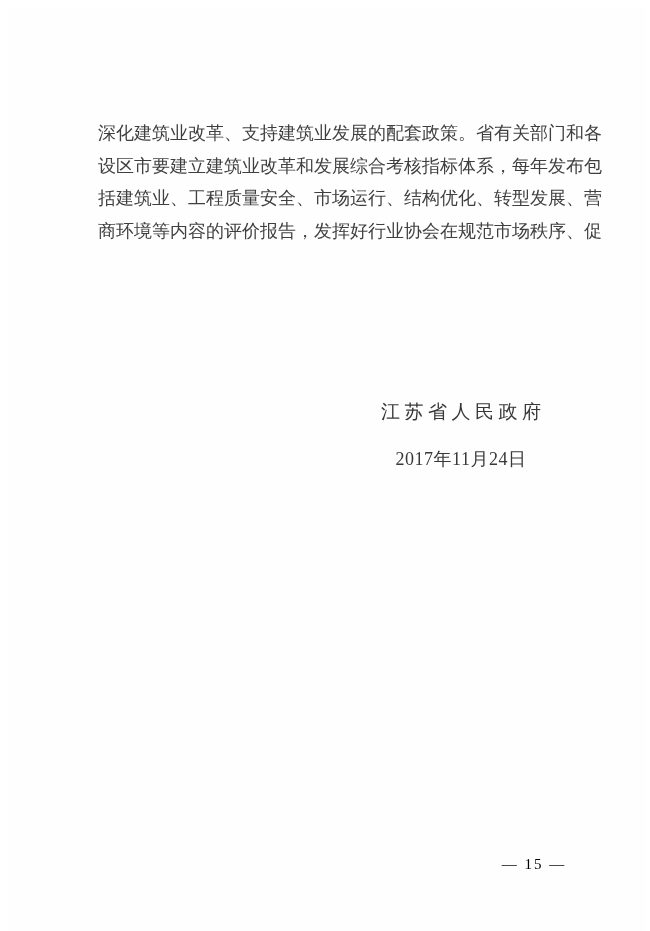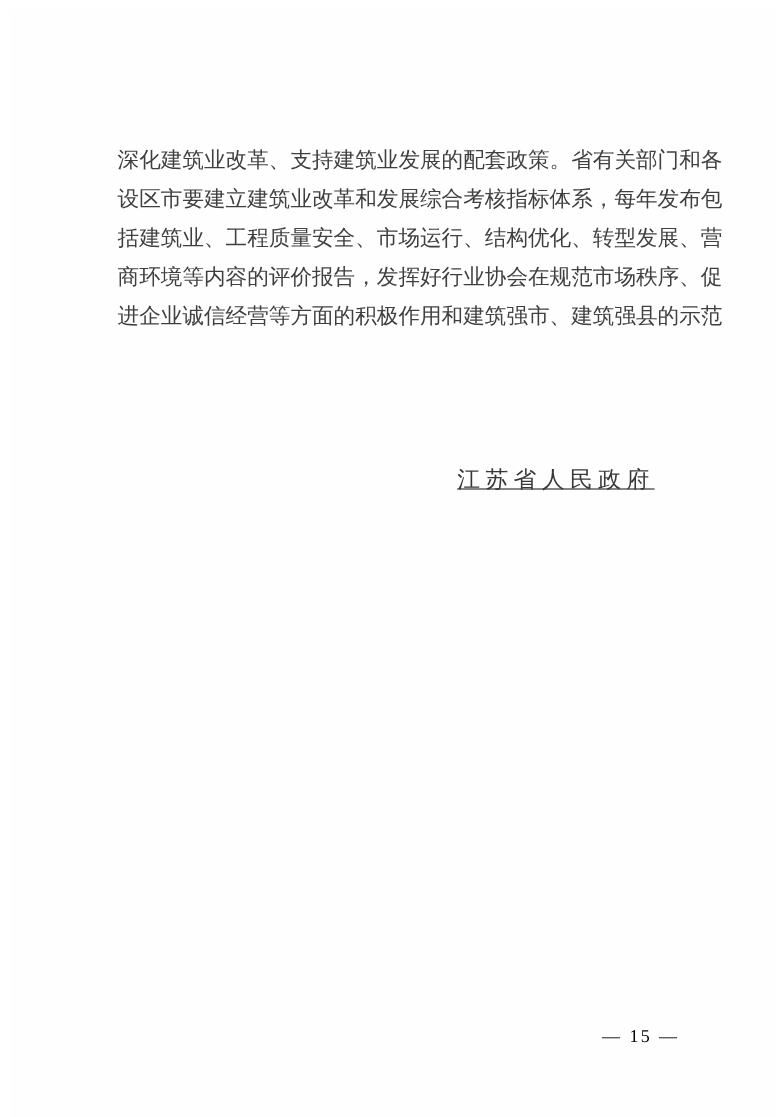--- a/index.html
+++ b/index.html
@@ -30,26 +30,25 @@
     text-align-last: justify;
     height: 32.5px;
     white-space: nowrap;
   }
   .body-text .line.last {
     text-align-last: left;
   }
   
   .signature {
     position: absolute;
-    top: 371px;
+    top: 383px;
     left: 363px;
     width: 180px;
     text-align: center;
     color: #383838;
-    text-decoration: underline;
   }
   .signature .issuer {
     font-size: 19px;
     letter-spacing: 4.5px;
     margin-right: -4.5px;
     white-space: nowrap;
   }
   .signature .sig-date {
     font-size: 18px;
     margin-top: 14px;
@@ -82,23 +81,23 @@
 </head>
 <body>
 
 <div class="page">
 
   <div class="body-text">
     <div class="line">深化建筑业改革、支持建筑业发展的配套政策。省有关部门和各</div>
     <div class="line">设区市要建立建筑业改革和发展综合考核指标体系，每年发布包</div>
     <div class="line">括建筑业、工程质量安全、市场运行、结构优化、转型发展、营</div>
     <div class="line">商环境等内容的评价报告，发挥好行业协会在规范市场秩序、促</div>
-    <div class="line">进企业诚信经营等方面的积极作用和建筑强市、建筑强县的示范</div>
   </div>
 
   <div class="signature">
     <div class="issuer">江苏省人民政府</div>
+    <div class="sig-date">2017年11月24日</div>
   </div>
 
 
   <div class="footer-pagenum">— 15 —</div>
 
 </div>
 
 </body></html>

